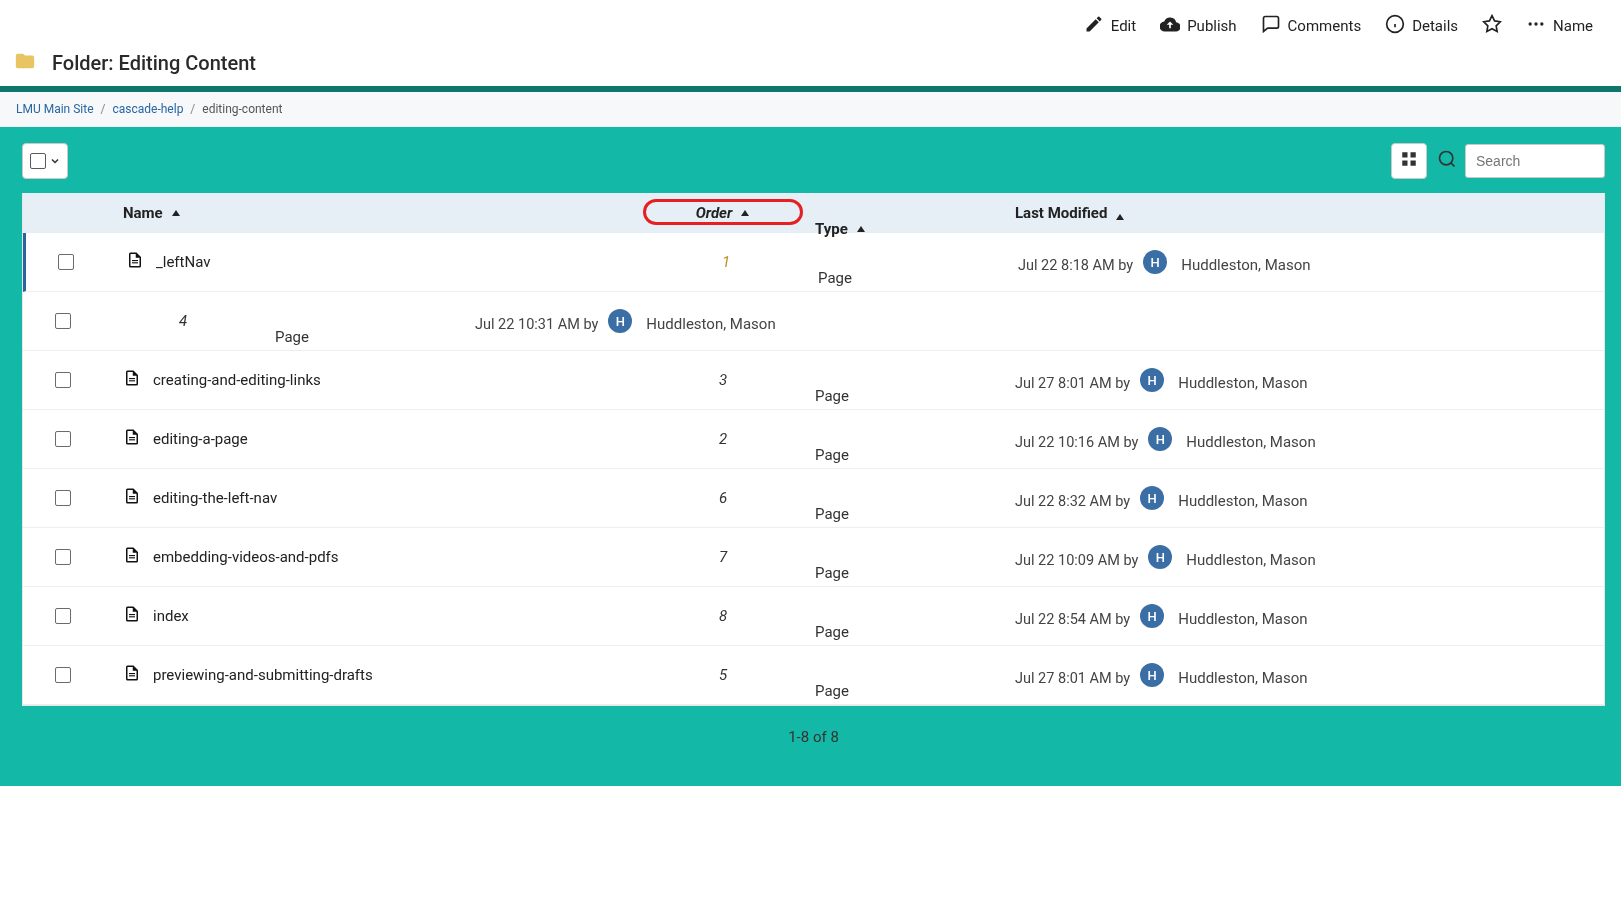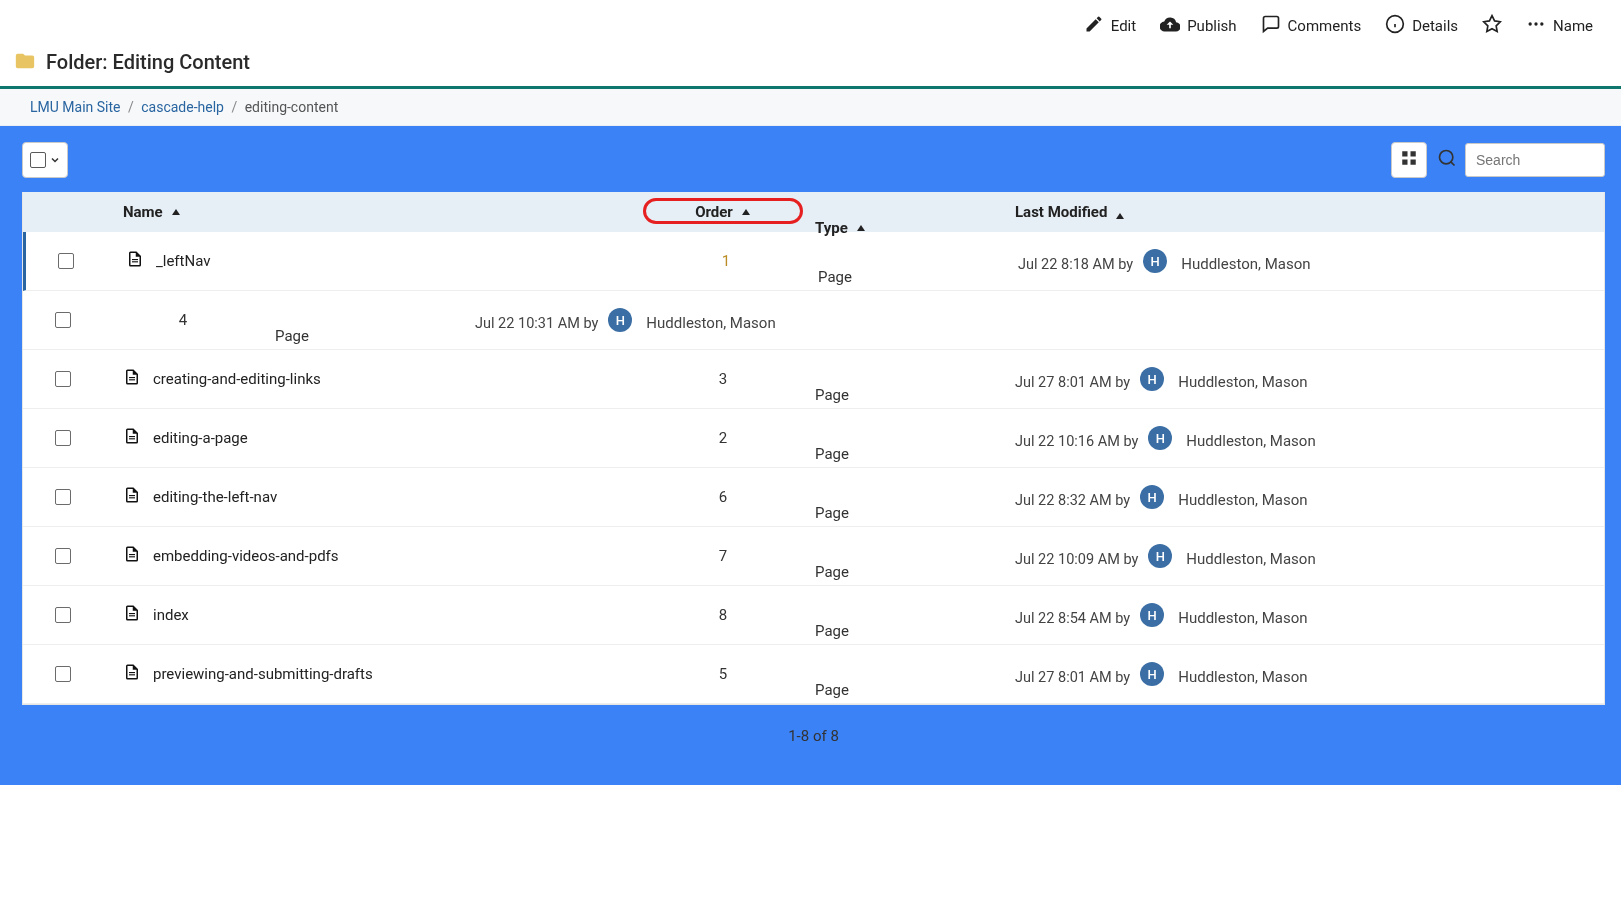--- a/index.html
+++ b/index.html
@@ -1,41 +1,41 @@
 <!DOCTYPE html>
 <html><head>
 <meta charset="utf-8">
 <style>
   * { box-sizing: border-box; }
   html, body { margin:0; padding:0; font-family: -apple-system, BlinkMacSystemFont, "Segoe UI", Roboto, "Helvetica Neue", Arial, sans-serif; color:#333; background:#fff; }
   a { color:#2965a1; text-decoration:none; }
   .toolbar { display:flex; justify-content:flex-end; align-items:center; gap:24px; padding:14px 28px 12px 43px; font-size:15px; color:#222; }
   .toolbar .tbtn { display:flex; align-items:center; gap:7px; cursor:pointer; color:#222; }
   .toolbar svg { width:20px; height:20px; }
-  .title-row { display:flex; gap:10px; padding:0 14px 10px 14px; border-bottom:3px solid #0f766e; }
+  .title-row { display:flex; align-items:center; gap:16px; padding:0 14px 10px 14px; border-bottom:6px solid #0f766e; }
   .title-row .foldericon svg { width:22px; height:22px; }
   .title-row .title { font-size:20px; font-weight:500; color:#2a2a2a; }
-  .breadcrumb { background:#f6f8fa; padding:10px 30px; font-size:14px; color:#555; border-bottom:1px solid #eceff1; }
+  .breadcrumb { background:#f6f8fa; padding:10px 16px; font-size:12px; color:#555; border-bottom:1px solid #eceff1; }
   .breadcrumb .sep { color:#888; margin:0 4px; }
-  .content-wrap { background:#3b82f6; padding:16px 16px 40px 22px; }
+  .content-wrap { background:#14b8a6; padding:16px 16px 40px 22px; }
   .controls-row { display:flex; align-items:center; justify-content:space-between; margin-bottom:14px; }
   .selectall { width:46px; height:36px; background:#fff; border:1px solid #c9c9c9; border-radius:4px; display:flex; align-items:center; justify-content:center; gap:3px; cursor:pointer; }
   .selectall .cb { width:16px; height:16px; border:1.5px solid #5a5a5a; border-radius:2px; background:#fff; }
   .selectall .caret svg { width:12px; height:12px; }
   .right-controls { display:flex; align-items:center; gap:10px; }
   .gridbtn { width:36px; height:36px; background:#fff; border:1px solid #c9c9c9; border-radius:4px; display:flex; align-items:center; justify-content:center; cursor:pointer; }
   .gridbtn svg { width:18px; height:18px; }
   .searchwrap { display:flex; align-items:center; gap:8px; }
   .searchwrap svg { width:20px; height:20px; color:#333; cursor:pointer; }
   .searchwrap input { width:140px; height:34px; border:1px solid #c9c9c9; border-radius:3px; padding:4px 10px; font-size:14px; outline:none; }
   .table { background:#fff; border:1px solid #e6e6e6; border-top:none; }
   .thead { background:#e6eef6; display:flex; align-items:center; font-weight:700; font-size:15px; color:#222; height:40px; }
   .col-cb { width:80px; display:flex; align-items:center; justify-content:center; }
   .col-name { flex:0 0 540px; padding-left:20px; display:flex; align-items:center; gap:8px; }
-  .col-order { flex:0 0 160px; display:flex; align-items:center; justify-content:center; gap:8px; position:relative; }
+  .col-order { flex:0 0 160px; display:flex; align-items:center; justify-content:center; gap:8px; position:relative;font-style:italic; }
   .col-type { flex:0 0 200px; display:flex; align-items:center; gap:8px; padding-left:12px;margin-top:32px; }
   .col-modified { flex:1 1 auto; display:flex; align-items:flex-end; gap:8px; padding-left:12px; }
   .sortarrow { display:inline-flex; }
   .sortarrow svg { width:10px; height:10px; }
   .order-highlight { position:absolute; top:-5px; left:0; right:0; bottom:-3px; border:3px solid #e62020; border-radius:14px; pointer-events:none; }
   .row { display:flex; align-items:center; height:59px; border-bottom:1px solid #eee; font-size:15px; color:#333; }
   .row .col-cb .rcb { width:16px; height:16px; border:1.5px solid #6b6b6b; border-radius:2px; background:#fff; cursor:pointer; }
   .row .col-name { gap:12px; }
   .row .fileicon svg { width:18px; height:18px; color:#111; }
   .row .fname { color:#222; }

